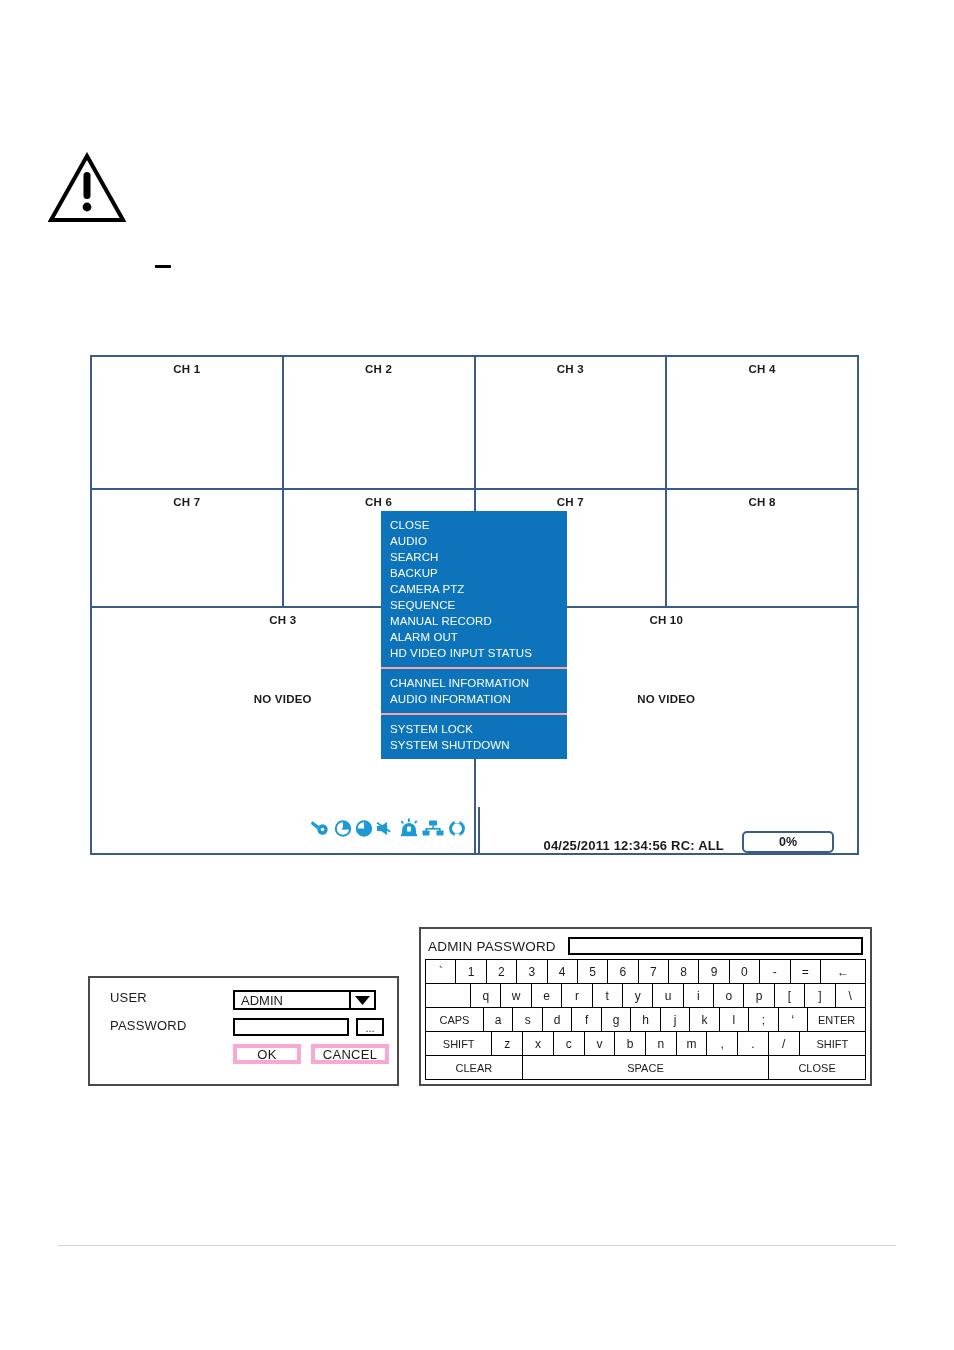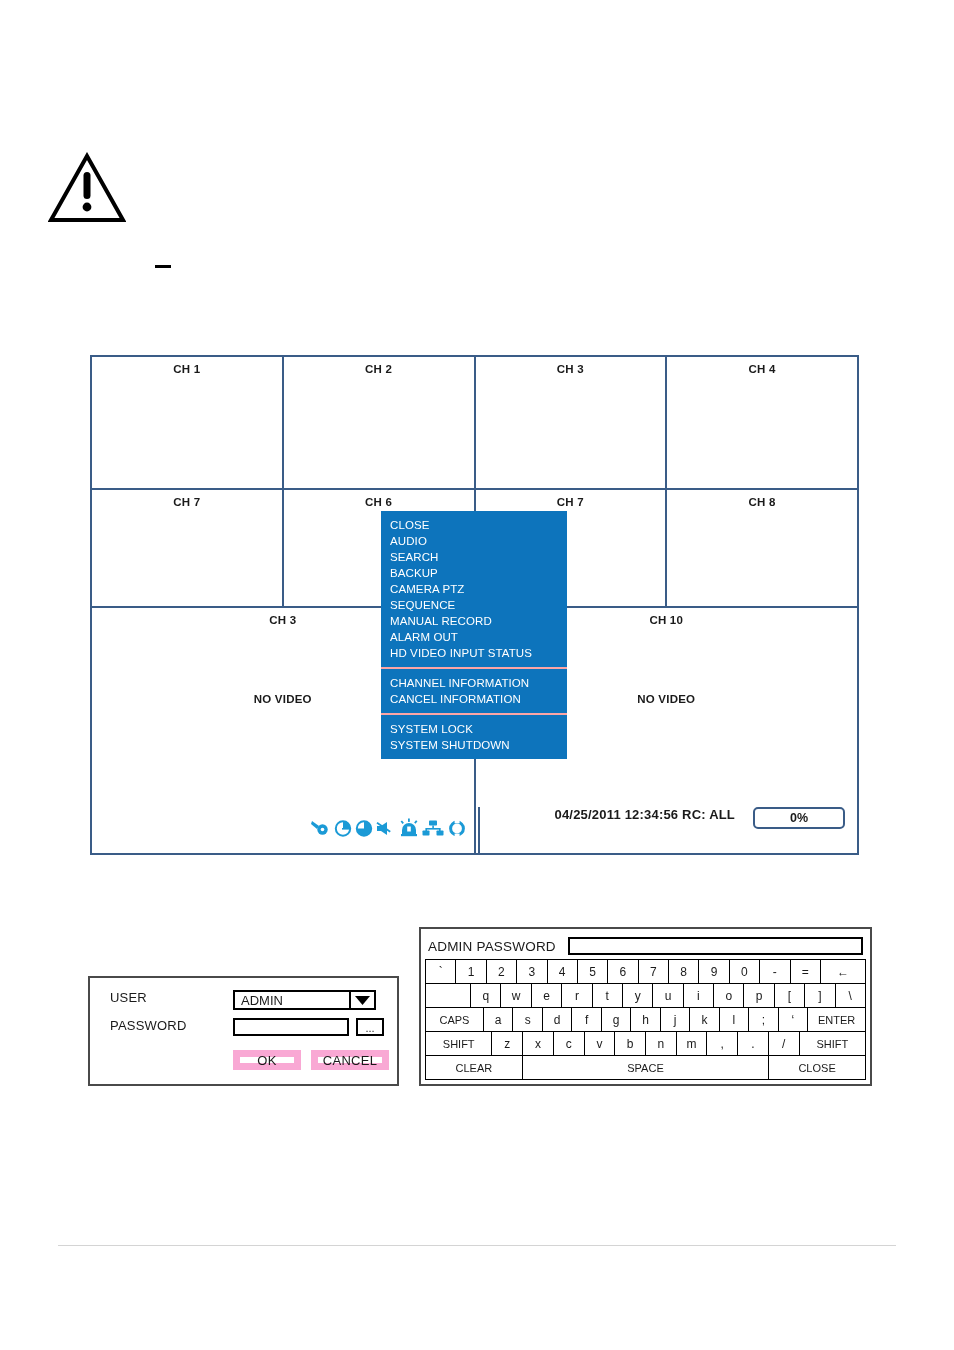--- a/index.html
+++ b/index.html
@@ -74,22 +74,22 @@
   .status-left {
     width: 386px;
     height: 100%;
     display: flex; align-items: center; justify-content: flex-end;
     padding-right: 10px;
     gap: 1px;
   }
   .status-right {
     flex: 1;
     height: 100%;
-    display: flex; align-items: flex-start; justify-content: flex-end;
-    padding-right: 12px;
+    display: flex; align-items: flex-end; justify-content: flex-end;
+    padding-right: 23px;
     gap: 18px;
     border-left: 2px solid #3a5c87;
   }
   .status-icon { display:block; }
   .status-datetime {
     font-size: 13px; color: #1a1a1a; font-weight: 600;
     letter-spacing: .2px; white-space: nowrap;
   }
   .pct-box {
     width: 92px; height: 22px;
@@ -157,22 +157,22 @@
   .btn-ellipsis {
     position:absolute; left:266px; top:40px;
     width: 28px; height: 18px;
     border: 2px solid #000;
     background:#fff;
     display:flex; align-items:flex-end; justify-content:center;
     font-size: 11px; color:#1a1a1a; line-height: 9px;
     padding-bottom: 1px;
   }
   .btn-ok, .btn-cancel {
-    position:absolute; top:72px; height: 20px;
-    border: 7px solid #f9a8d4; background:#fff;
+    position:absolute; top:66px; height: 20px;
+    border: 4px solid #f9a8d4; background:#fff;
     display:flex; align-items:center; justify-content:center;
     font-size: 13px; color:#1a1a1a; letter-spacing:.3px;
   }
   .btn-ok { left:143px; width: 68px; }
   .btn-cancel { left:221px; width: 78px; }
 
   
   .vk {
     position: absolute; left: 419px; top: 927px;
     width: 453px; height: 159px;
@@ -380,21 +380,21 @@
       <div class="menu-item">SEARCH</div>
       <div class="menu-item">BACKUP</div>
       <div class="menu-item">CAMERA PTZ</div>
       <div class="menu-item">SEQUENCE</div>
       <div class="menu-item">MANUAL RECORD</div>
       <div class="menu-item">ALARM OUT</div>
       <div class="menu-item">HD VIDEO INPUT STATUS</div>
     </div>
     <div class="menu-group">
       <div class="menu-item">CHANNEL INFORMATION</div>
-      <div class="menu-item">CANCEL INFORMATION</div>
+      <div class="menu-item">AUDIO INFORMATION</div>
     </div>
     <div class="menu-group">
       <div class="menu-item">SYSTEM LOCK</div>
       <div class="menu-item">SYSTEM SHUTDOWN</div>
     </div>
   </div>
 
   <div class="login-dialog">
     <div class="login-row" style="left:20px; top:12px;">
       <span class="login-label">USER</span>

